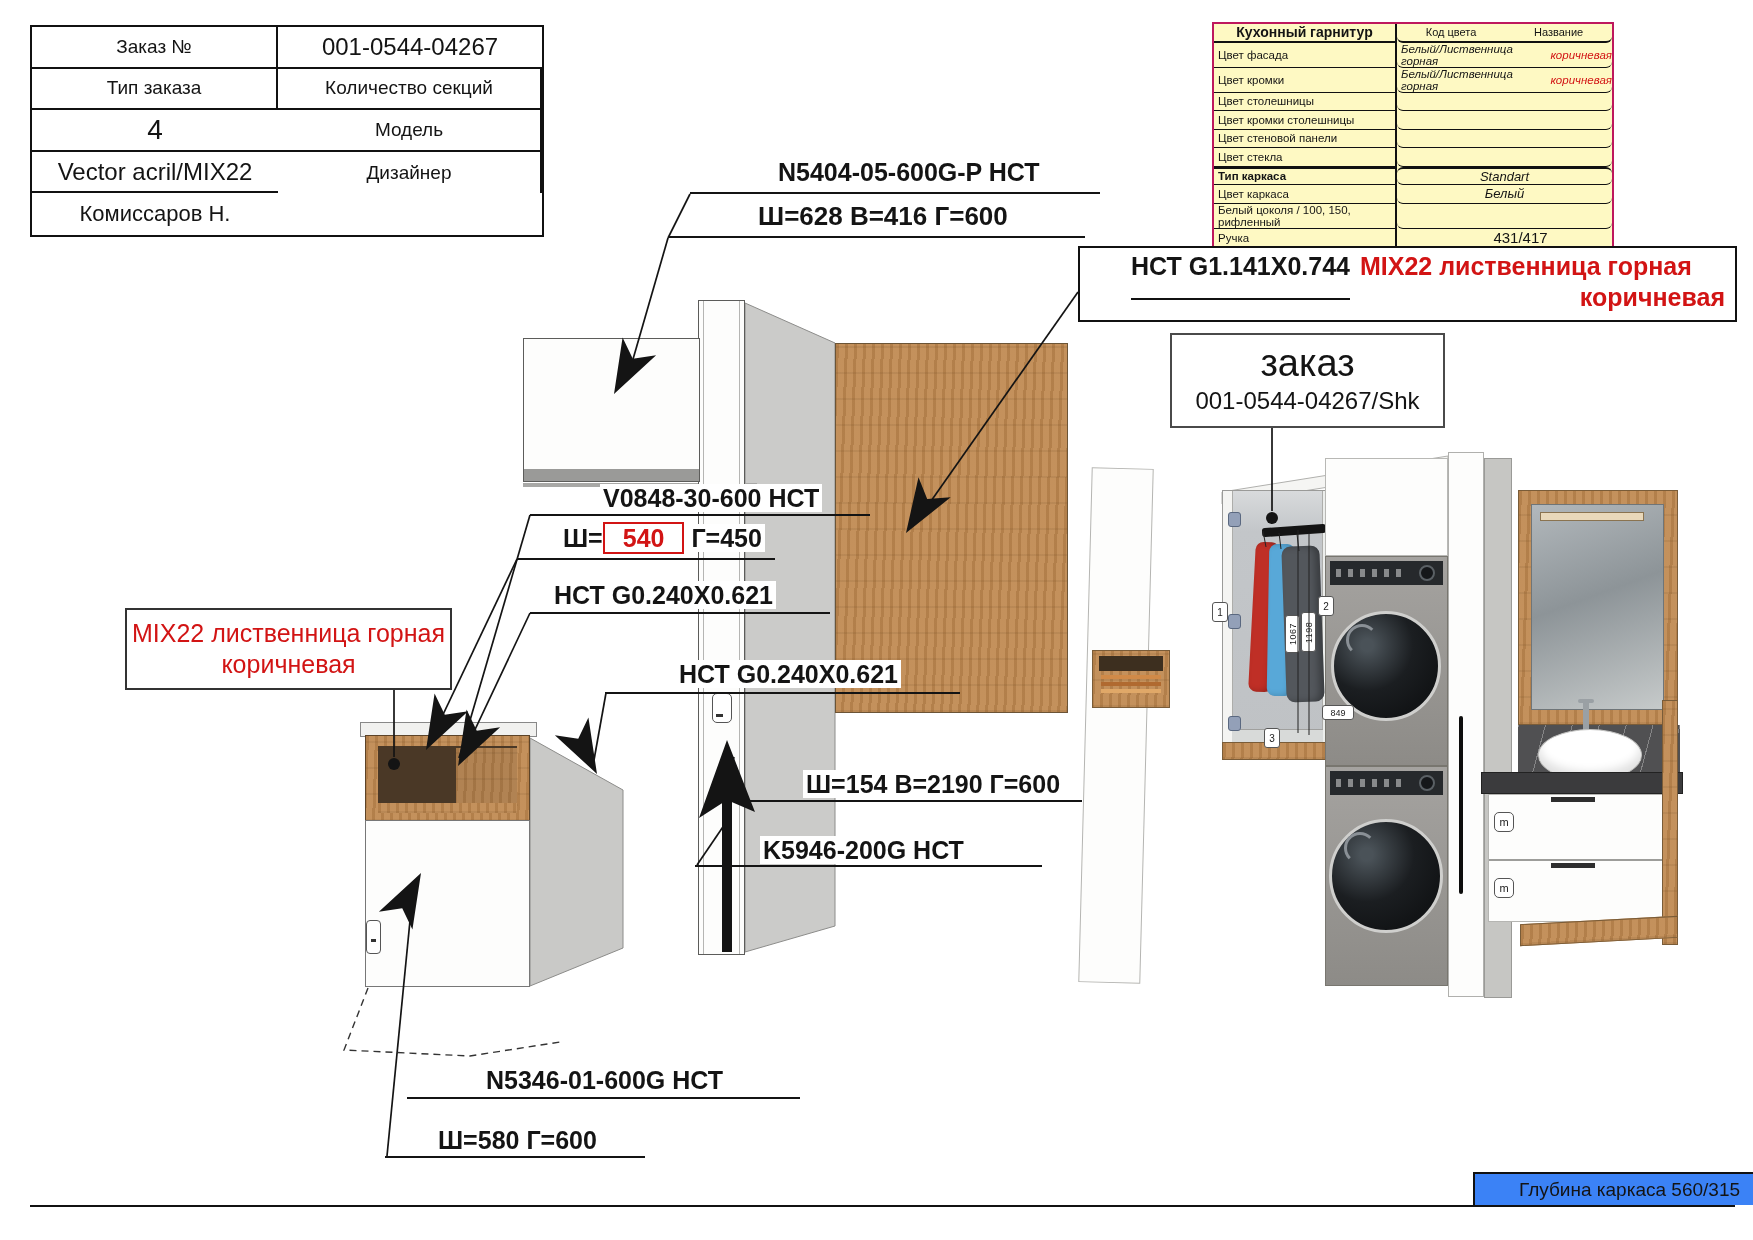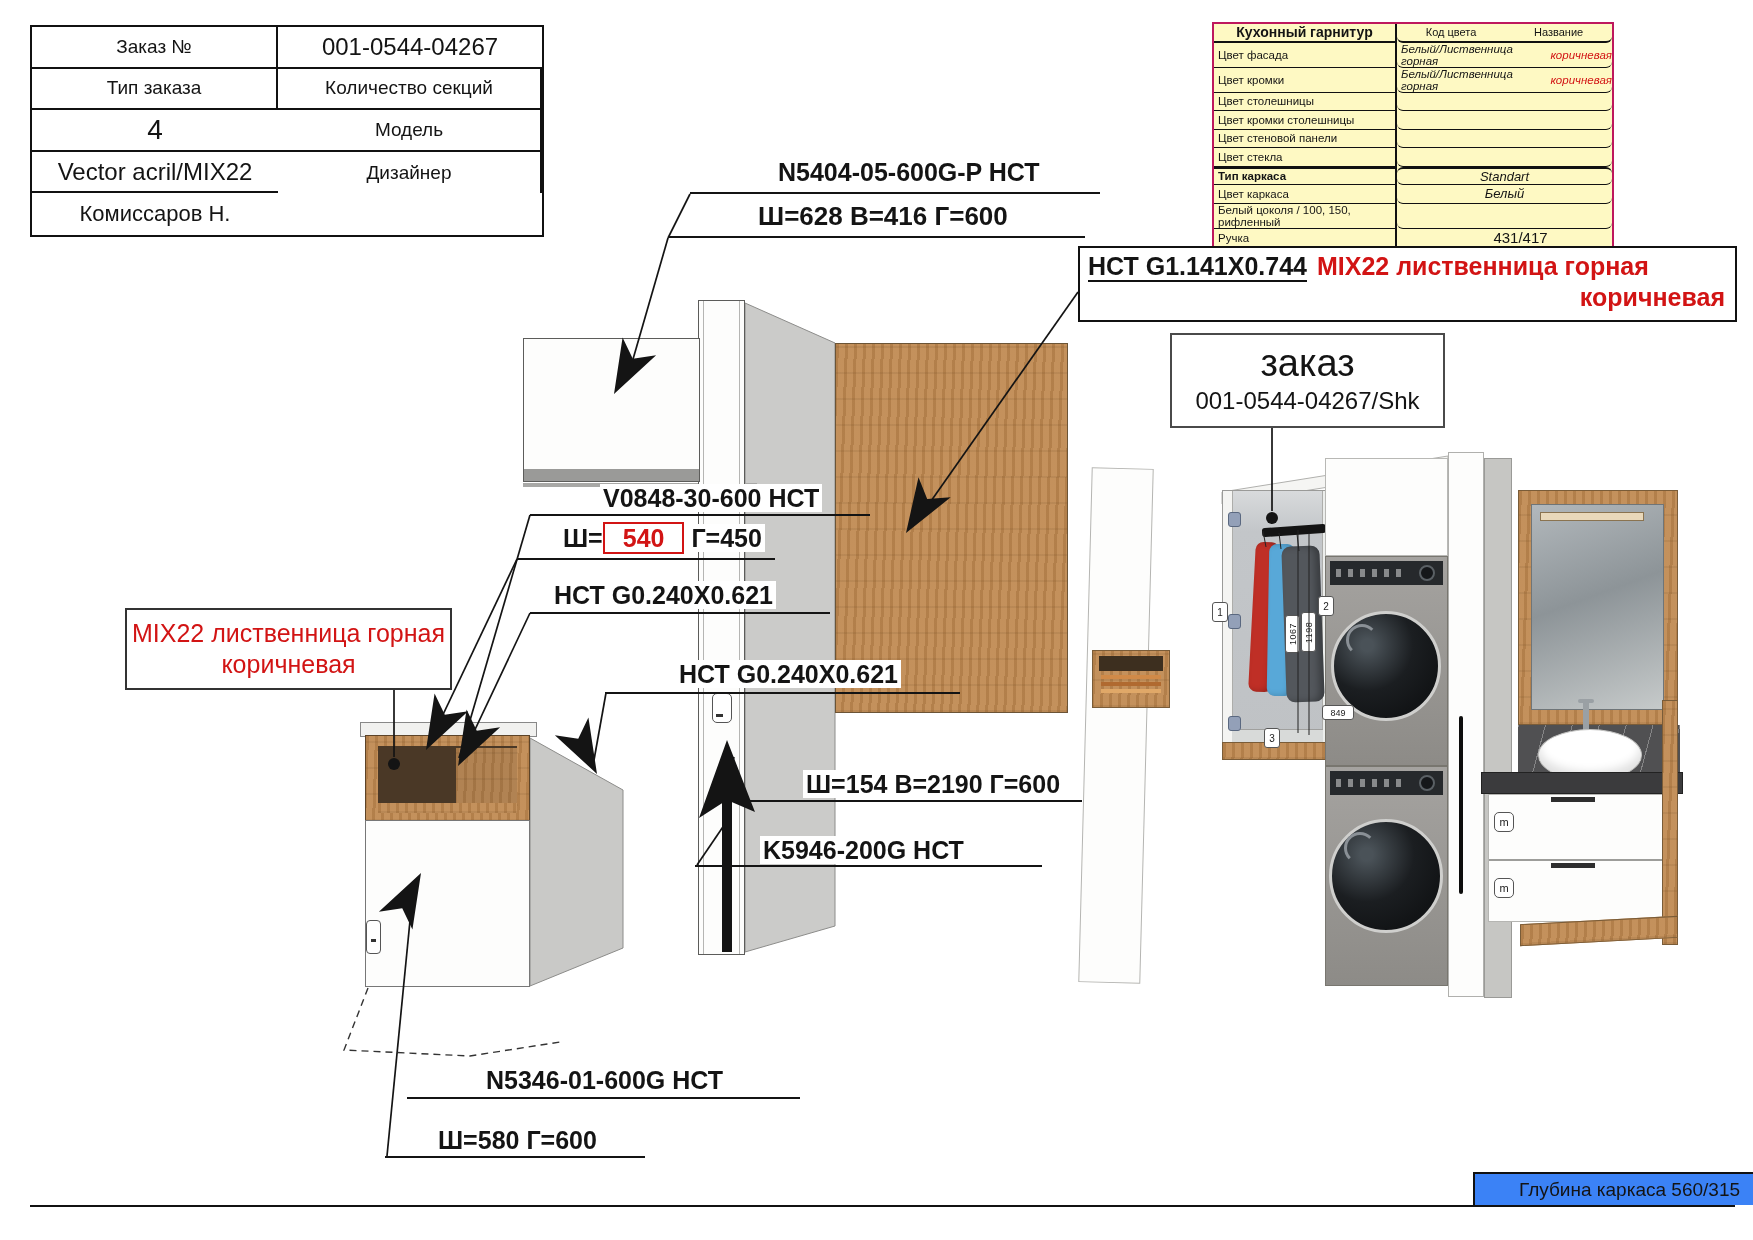--- a/index.html
+++ b/index.html
@@ -29,21 +29,21 @@
   .st-red{color:#D21414;margin-left:4px;}
   
   .callout{position:absolute;font-weight:bold;font-size:25px;line-height:1.12;color:#141414;
     background:#fff;white-space:nowrap;padding:0 3px;}
   .uline{position:absolute;height:2px;background:#141414;}
   .redbox{color:#D21414;border:2px solid #D21414;padding:0 18px;background:#fff;}
   #mix22-box{position:absolute;left:125px;top:608px;width:327px;height:82px;border:2px solid #333;
     background:#fff;color:#D21414;font-size:25px;text-align:center;line-height:1.25;padding-top:8px;box-sizing:border-box;}
   #panel-box{position:absolute;left:1078px;top:246px;width:659px;height:76px;border:2px solid #111;
     background:#fff;font-size:25px;font-weight:bold;box-sizing:border-box;padding:4px 10px 0 8px;}
-  #panel-box .pb-black{border-bottom:2px solid #111;padding-bottom:0;}
+  #panel-box .pb-black{border-bottom:2px solid #111;padding-bottom:18px;margin-left:43px;}
   #panel-box .pb-red{color:#D21414;margin-left:10px;}
   #panel-box .pb-line2{text-align:right;color:#D21414;margin-top:2px;}
   #order-ref-box{position:absolute;left:1170px;top:333px;width:275px;height:95px;border:2px solid #4a4a4a;
     background:#fff;text-align:center;box-sizing:border-box;padding-top:8px;}
   #order-ref-box .orb-t{font-size:38px;line-height:1.1;}
   #order-ref-box .orb-n{font-size:24px;margin-top:2px;}
   #footer-box{position:absolute;left:1473px;top:1172px;width:313px;height:33px;border:2px solid #111;border-bottom:none;
     background:#3b82f6;display:flex;align-items:center;justify-content:center;font-size:19px;box-sizing:border-box;}
   #footer-line{position:absolute;left:30px;top:1205px;width:1705px;height:2px;background:#111;}
   

